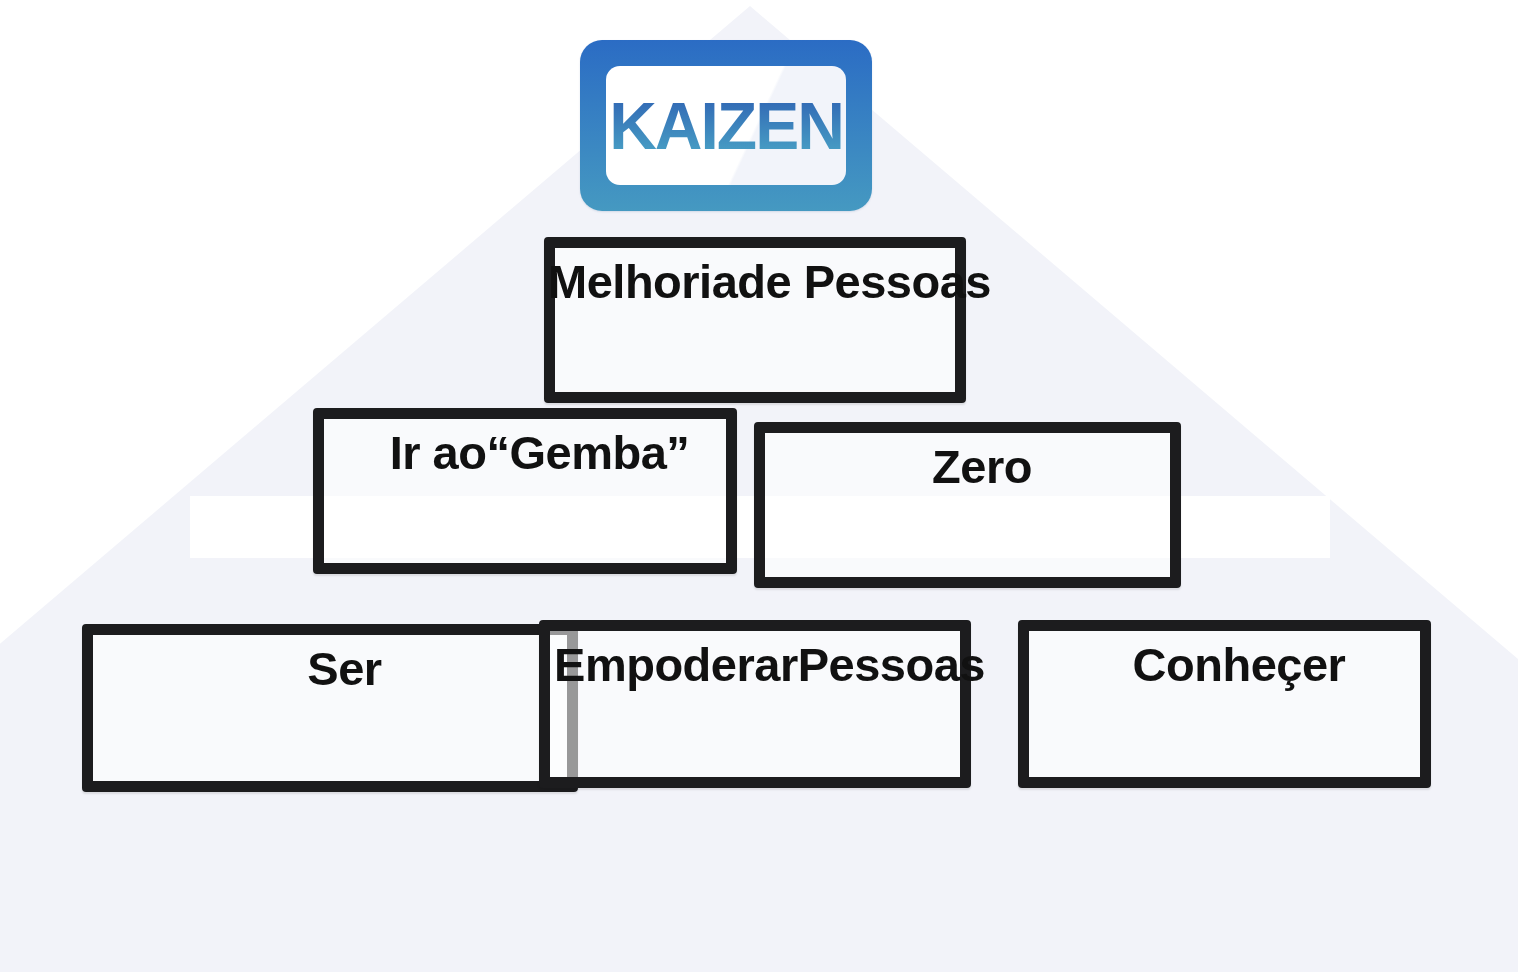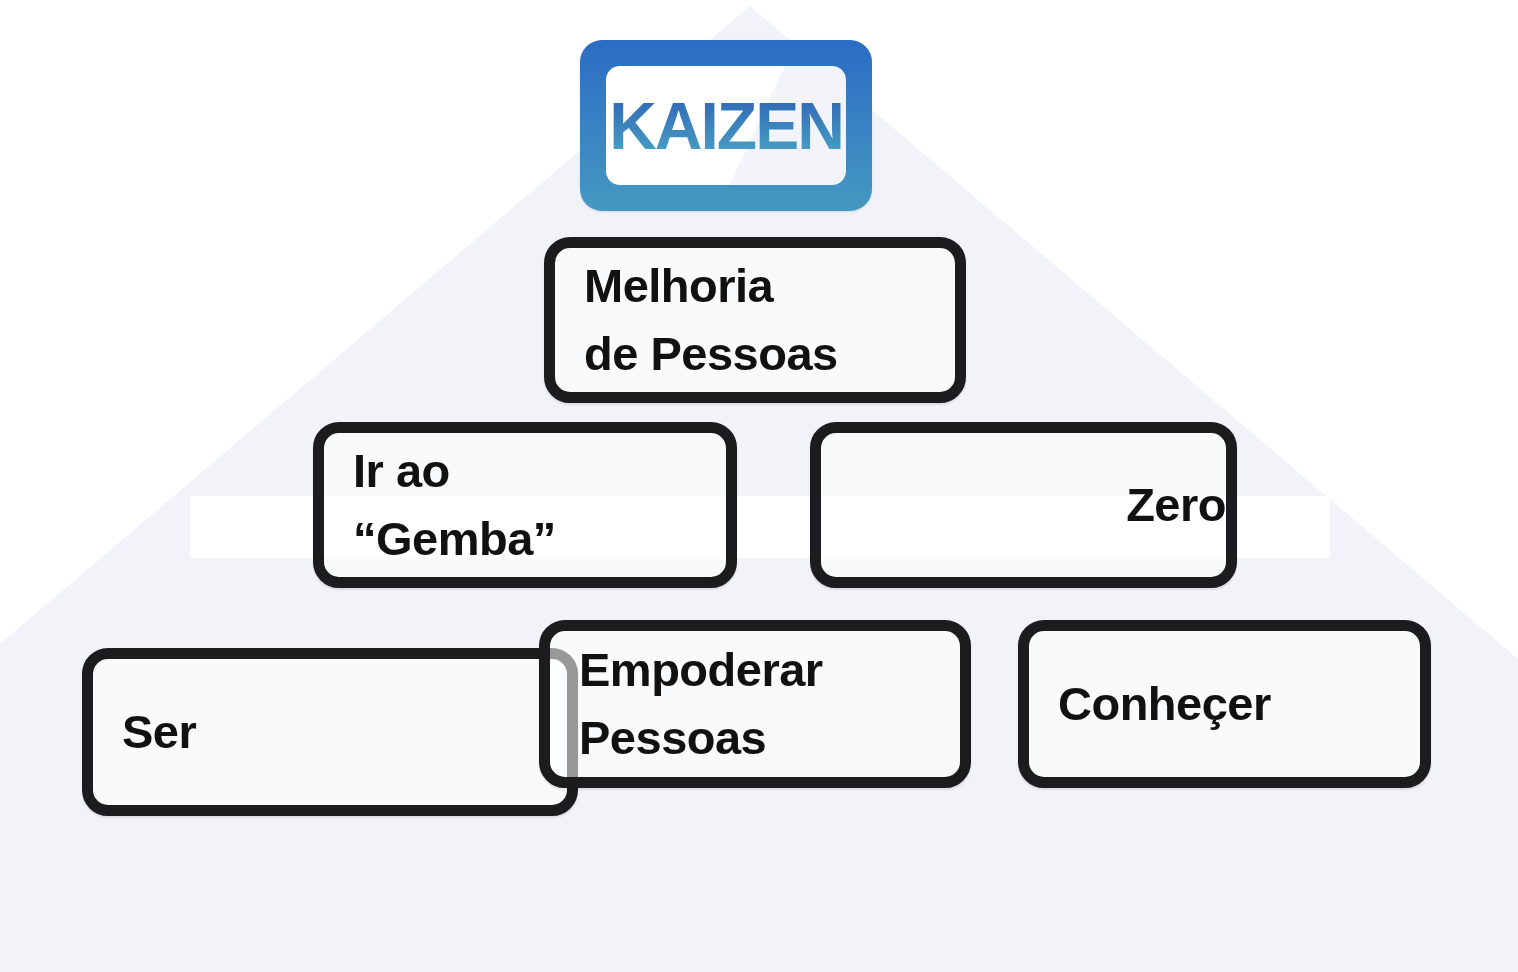--- a/index.html
+++ b/index.html
@@ -69,39 +69,39 @@
       background-clip: text;
       color: transparent;
     }
   }
 
   
   .pbox {
     position: absolute;
     box-sizing: border-box;
     border: 11px solid var(--box-border, #1c1c1e);
-    border-radius: 26px;
+    border-radius: 4px;
     background: rgba(255, 255, 255, 0.55);
     display: flex;
-    flex-direction: column;
+    flex-direction: row;
     justify-content: center;
     padding-left: 29px;
     color: var(--box-text, #111111);
     font-weight: 700;
     font-size: 47px;
     line-height: 1.45;
     letter-spacing: -0.5px;
     box-shadow: 0 2px 2px rgba(0, 0, 0, 0.10);
   }
   .pbox span { display: block; white-space: nowrap; }
 
   #box-melhoria     { left: 544px;  top: 237px; width: 422px; height: 166px; }
-  #box-gemba        { left: 313px;  top: 422px; width: 424px; height: 166px; }
-  #box-zero         { left: 810px;  top: 422px; width: 427px; height: 166px; text-align: right; }
-  #box-transparente { left: 82px;   top: 648px; width: 496px; height: 168px; }
+  #box-gemba        { left: 313px;  top: 408px; width: 424px; height: 166px; }
+  #box-zero         { left: 754px;  top: 422px; width: 427px; height: 166px; text-align: right; }
+  #box-transparente { left: 82px;   top: 624px; width: 496px; height: 168px; }
   #box-empoderar    { left: 539px;  top: 620px; width: 432px; height: 168px; }
   #box-cliente      { left: 1018px; top: 620px; width: 413px; height: 168px; }
 </style>
 </head>
 <body>
 
 <div class="stage">
 
   <div class="triangle"></div>
   <div class="row3-band"></div>

